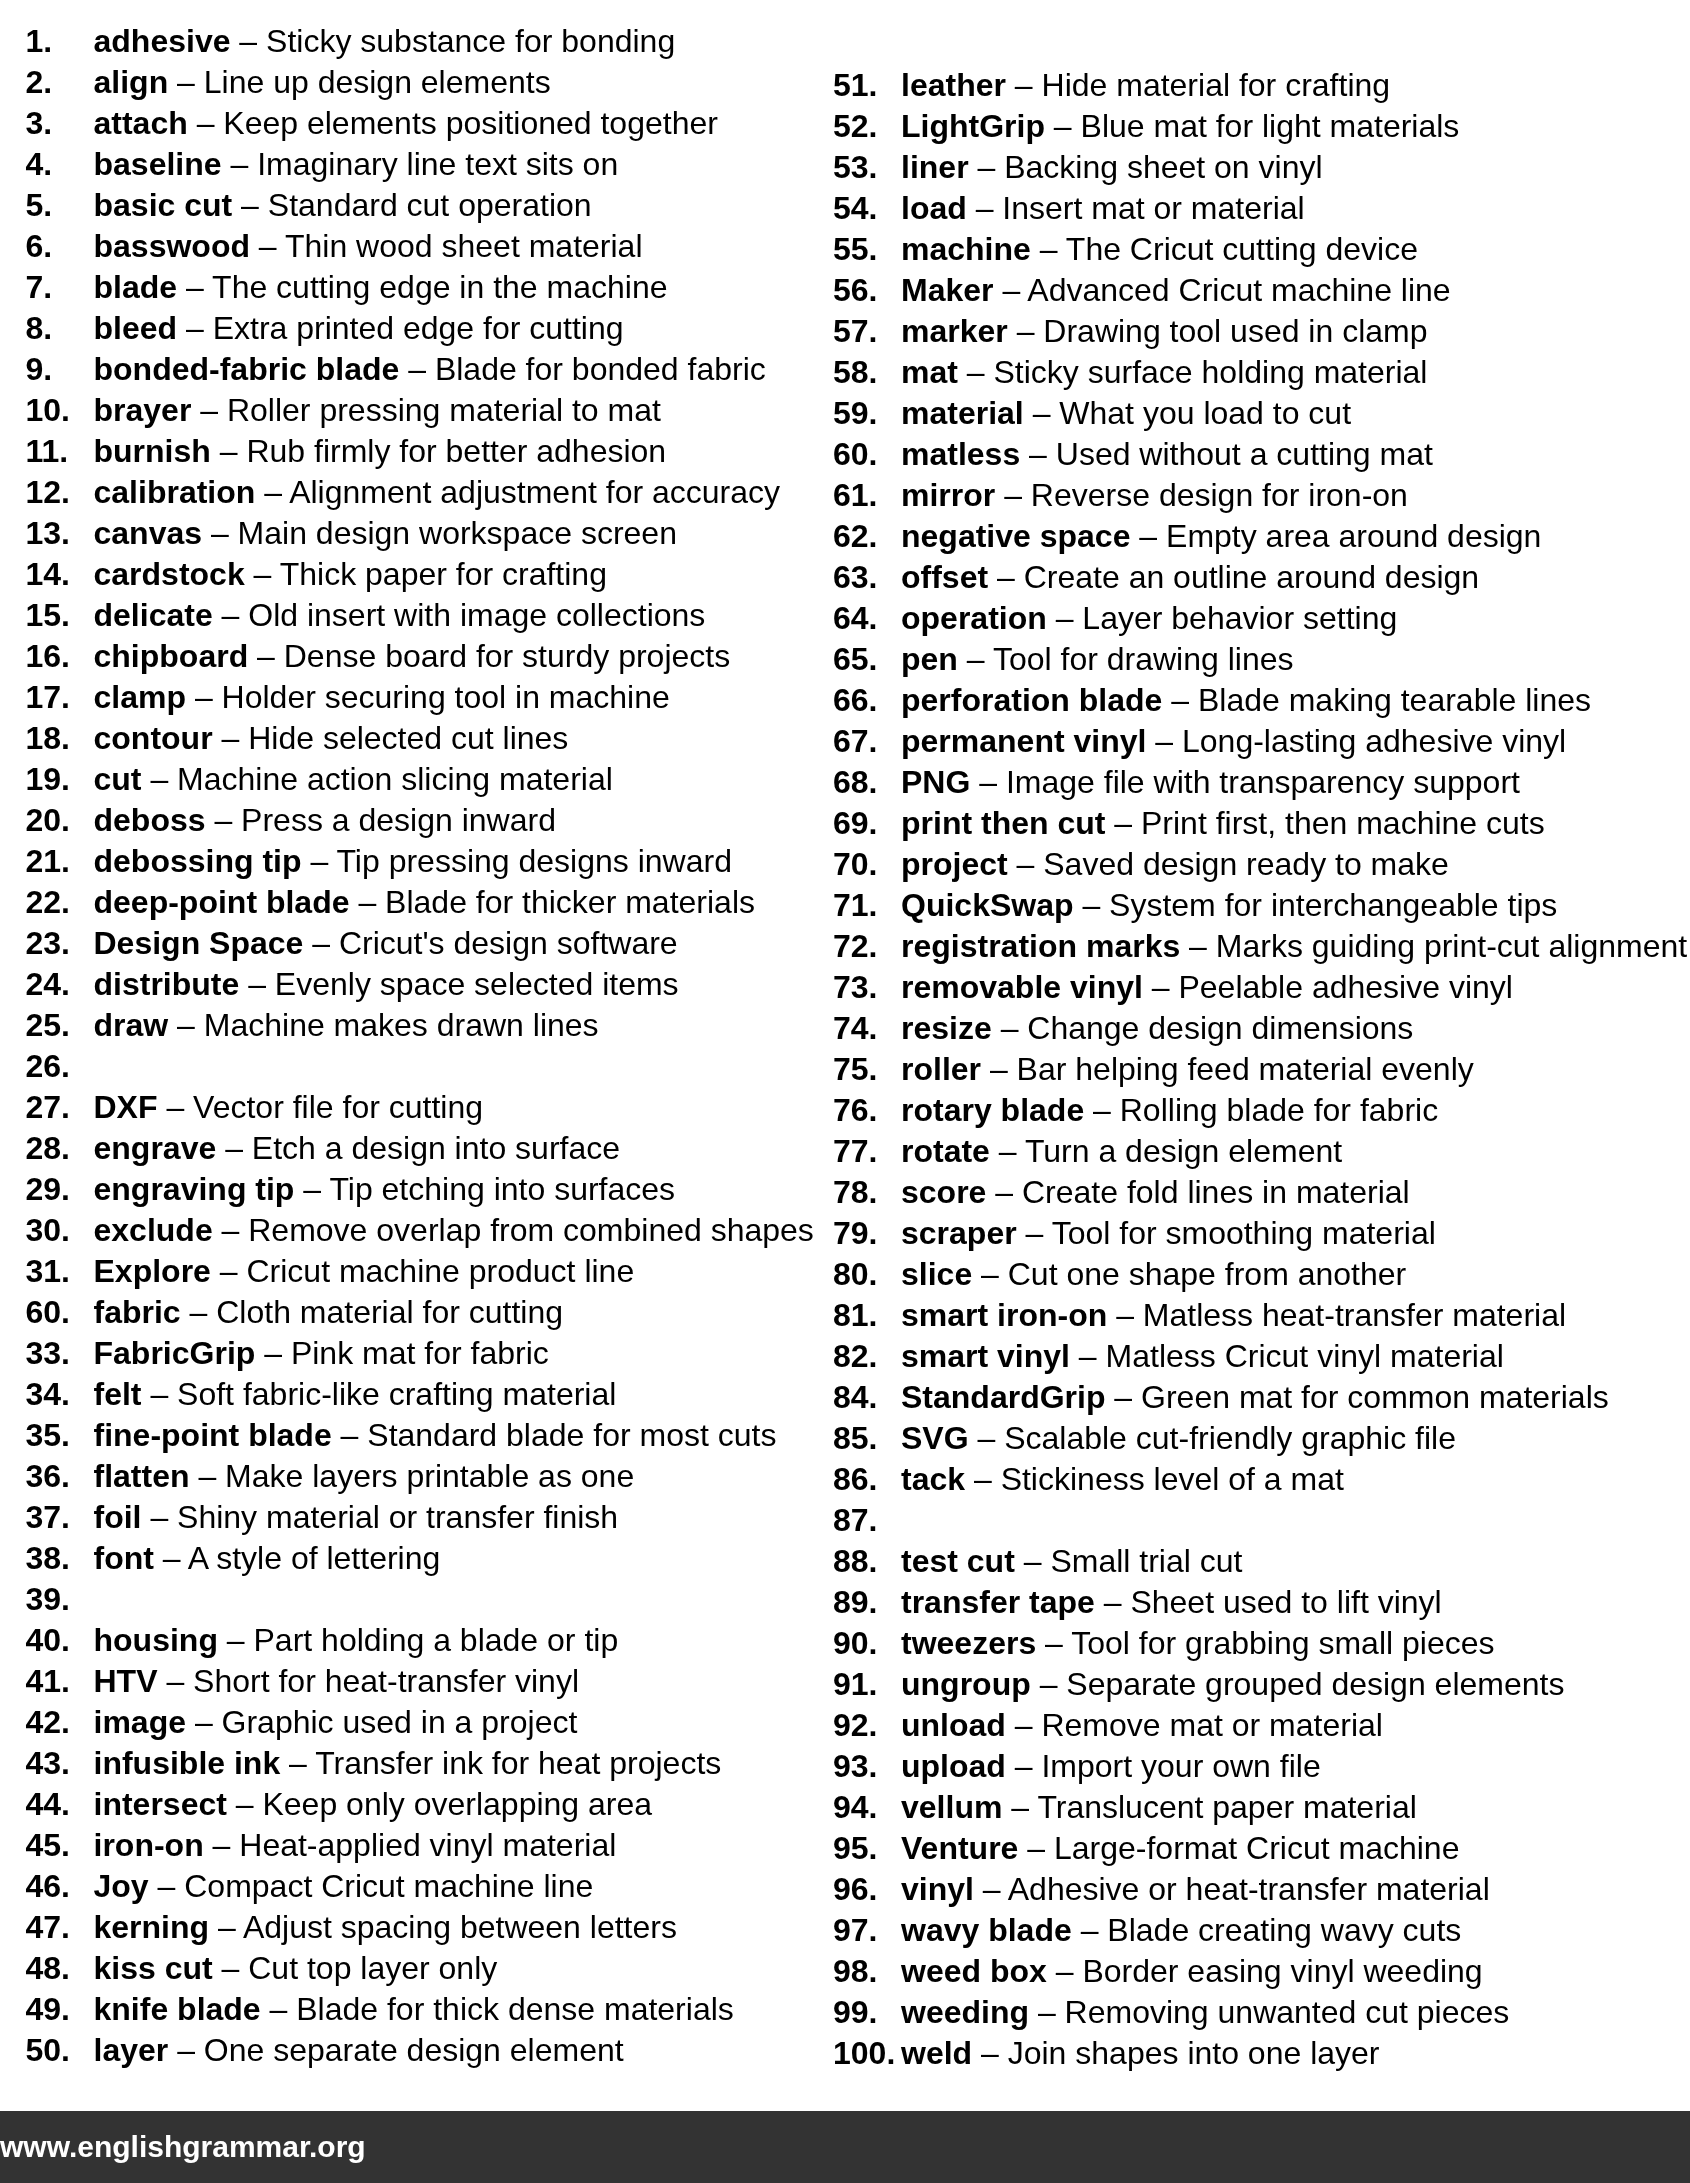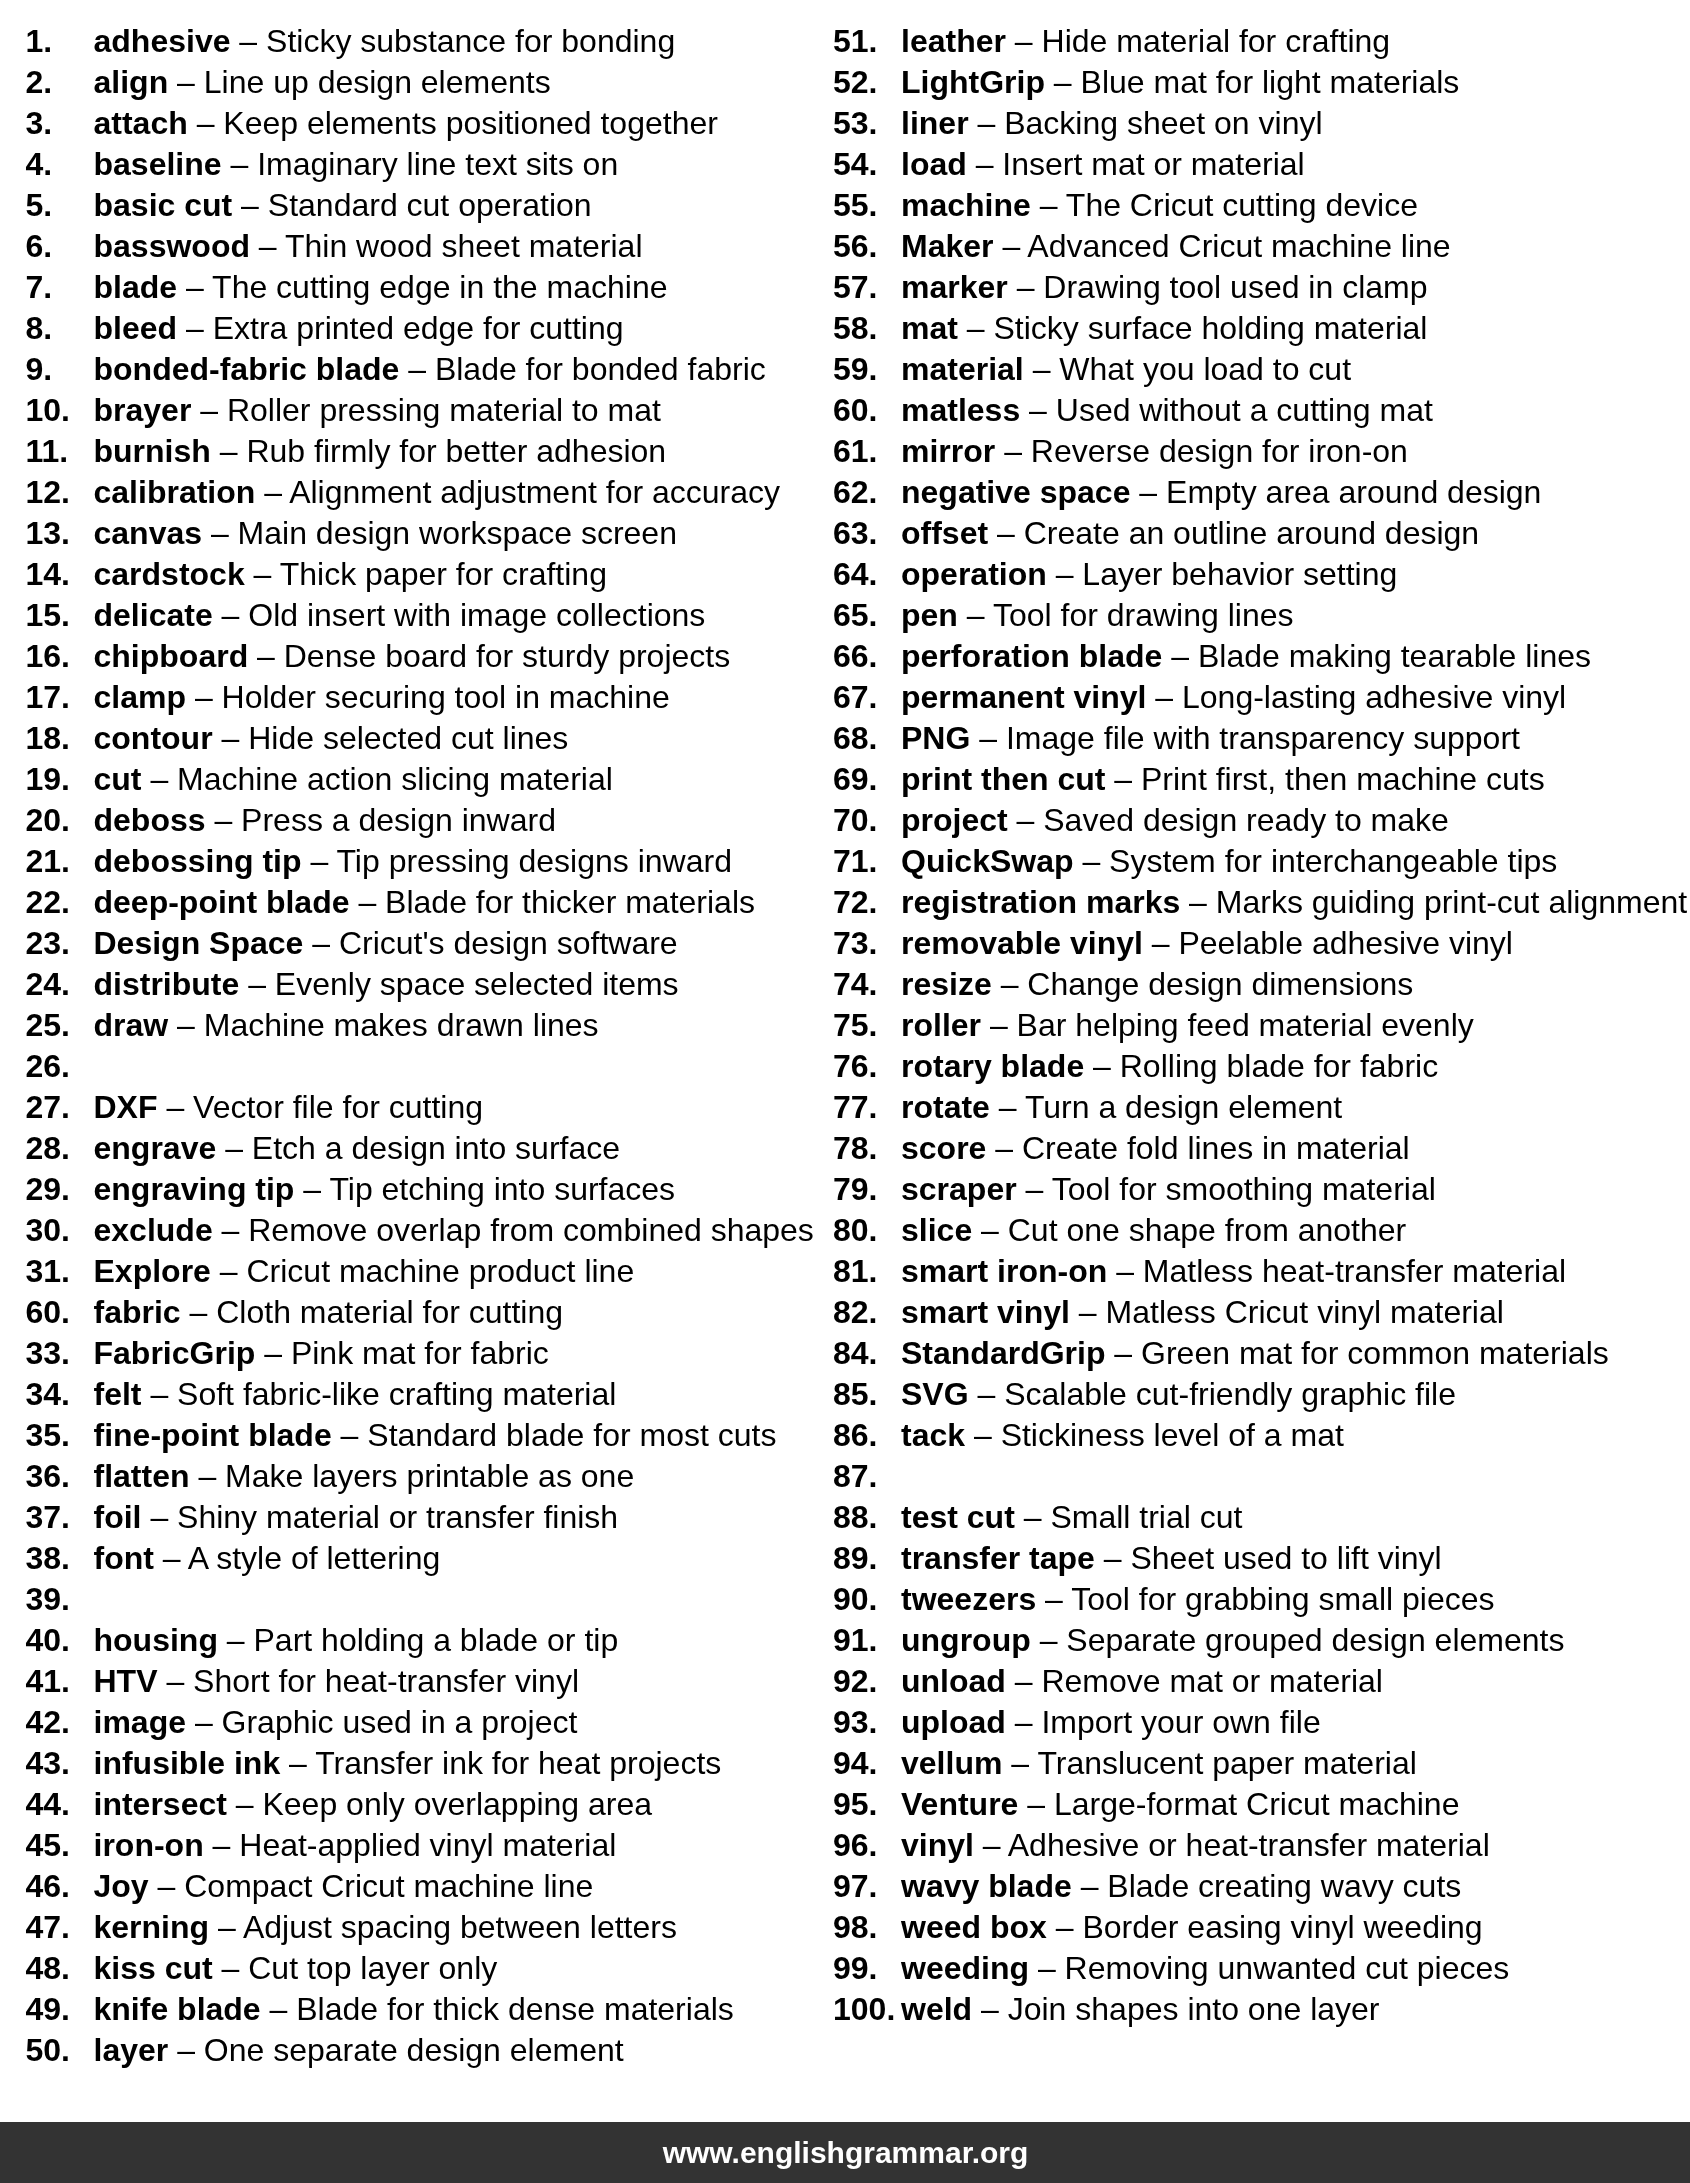--- a/index.html
+++ b/index.html
@@ -10,45 +10,44 @@
     background: #ffffff;
     color: #000000;
     font-family: "Liberation Sans", sans-serif;
     overflow: hidden;
   }
   .col {
     position: absolute;
     top: 21px;
   }
   .col-left  { left: 25.5px;   width: 800px; }
-  .col-right { left: 833px; width: 857px; }
+  .col-right { left: 833px; width: 857px; margin-top: 44px; }
   .row {
     display: flex;
     align-items: baseline;
     font-size: 32px;
     line-height: 41px;
     white-space: nowrap;
   }
   .num {
     flex: 0 0 auto;
     min-width: 68px;
     font-weight: 700;
   }
   .term { font-weight: 700; }
   .sep  { white-space: pre; }
   .def  { font-weight: 400; }
   .footer {
     position: absolute;
     left: 0; right: 0; bottom: 0;
-    height: 61px;
+    height: 72px;
     background: #333333;
     color: #ffffff;
     display: flex;
     align-items: center;
-    justify-content: center;
     font-weight: 700;
     font-size: 30px;
   }
 </style>
 </head>
 <body>
 
 <div class="page">
 
   <div class="col col-left">

